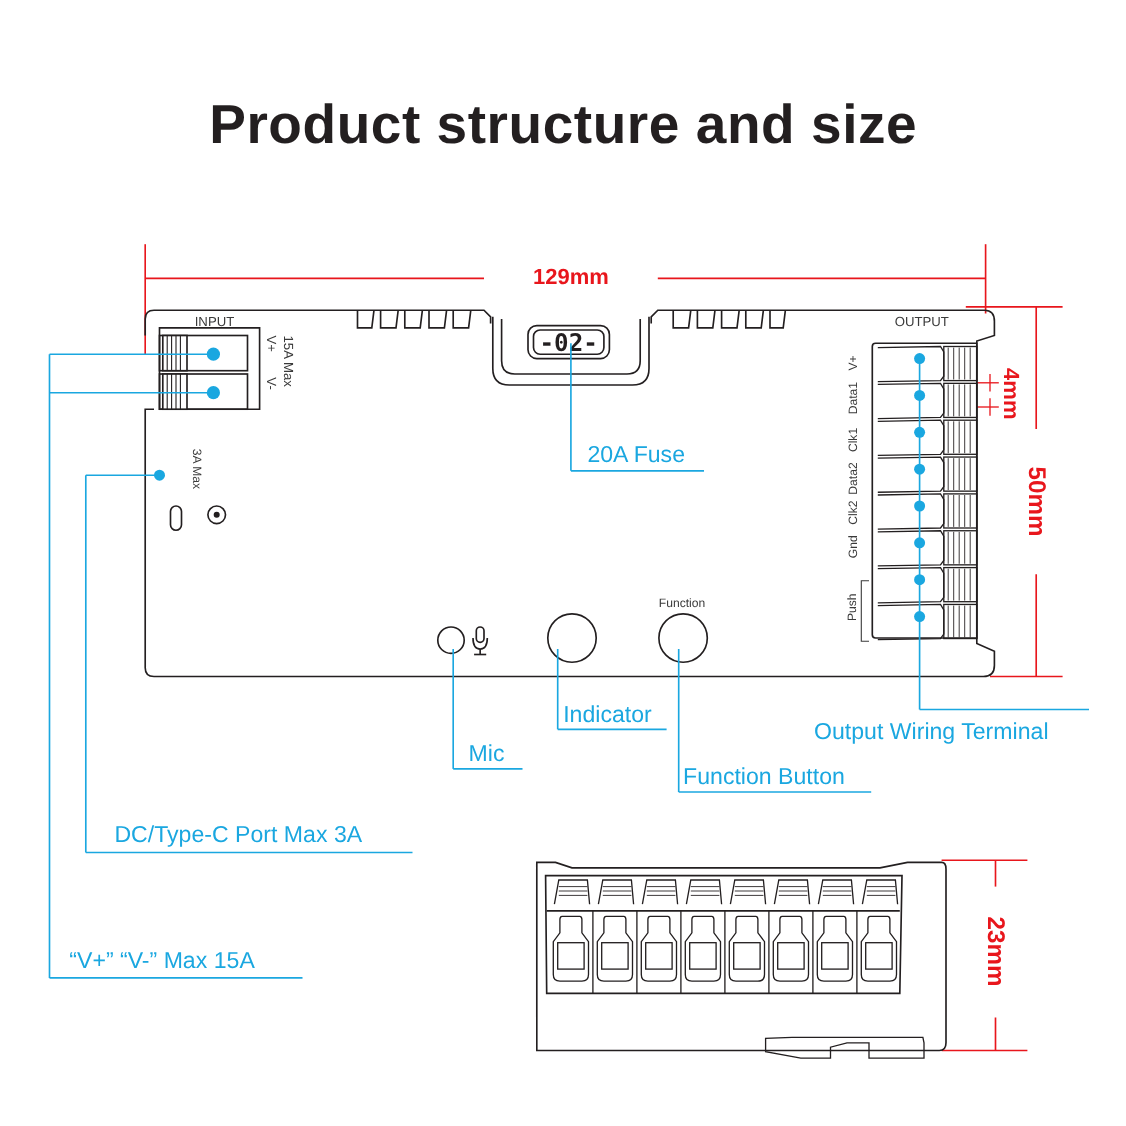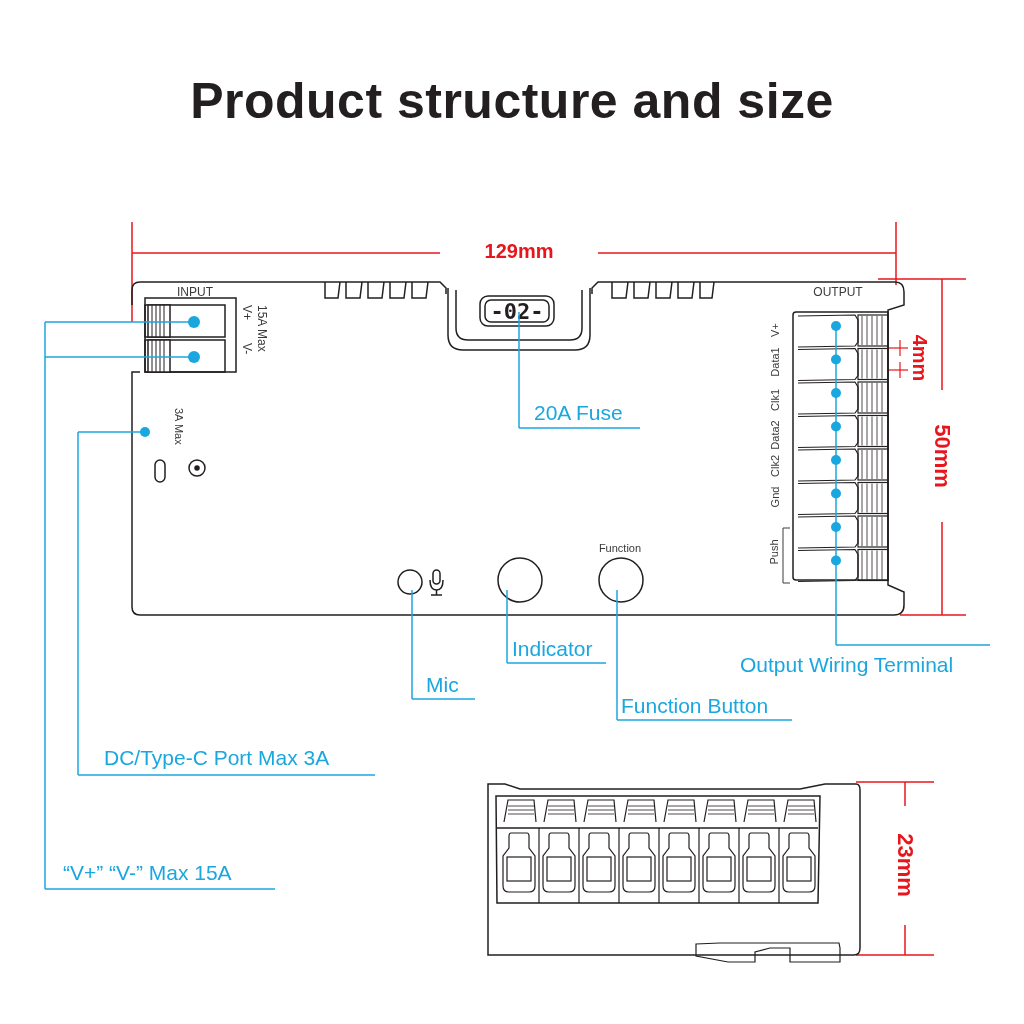--- a/index.html
+++ b/index.html
@@ -1,17 +1,17 @@
 <!DOCTYPE html>
 <html><head>
 <meta charset="utf-8">
 <style>
   html, body { margin:0; padding:0; background:#ffffff; }
   body { width:1024px; height:1024px; position:relative; overflow:hidden; font-family:"Liberation Sans", sans-serif; }
-  #title { position:absolute; left:0; top:72px; width:1024px; text-align:center; font-family:"Liberation Sans", sans-serif; font-weight:700; font-size:50px; color:#231f20; letter-spacing:0.5px; }
+  #title { position:absolute; left:0; top:84px; width:1024px; text-align:center; font-family:"Liberation Sans", sans-serif; font-weight:700; font-size:50px; color:#231f20; letter-spacing:0.5px; }
   svg#diagram { position:absolute; left:0; top:0; }
   .callout { font-family:"Liberation Sans", sans-serif; font-size:21px; fill:#1aa7e0; }
   .dim { font-family:"Liberation Sans", sans-serif; font-weight:700; fill:#e8161c; }
   .small { font-family:"Liberation Sans", sans-serif; fill:#3a3a3a; }
 </style>
 </head>
 <body>
 
 <div id="title">Product structure and size</div>
 

